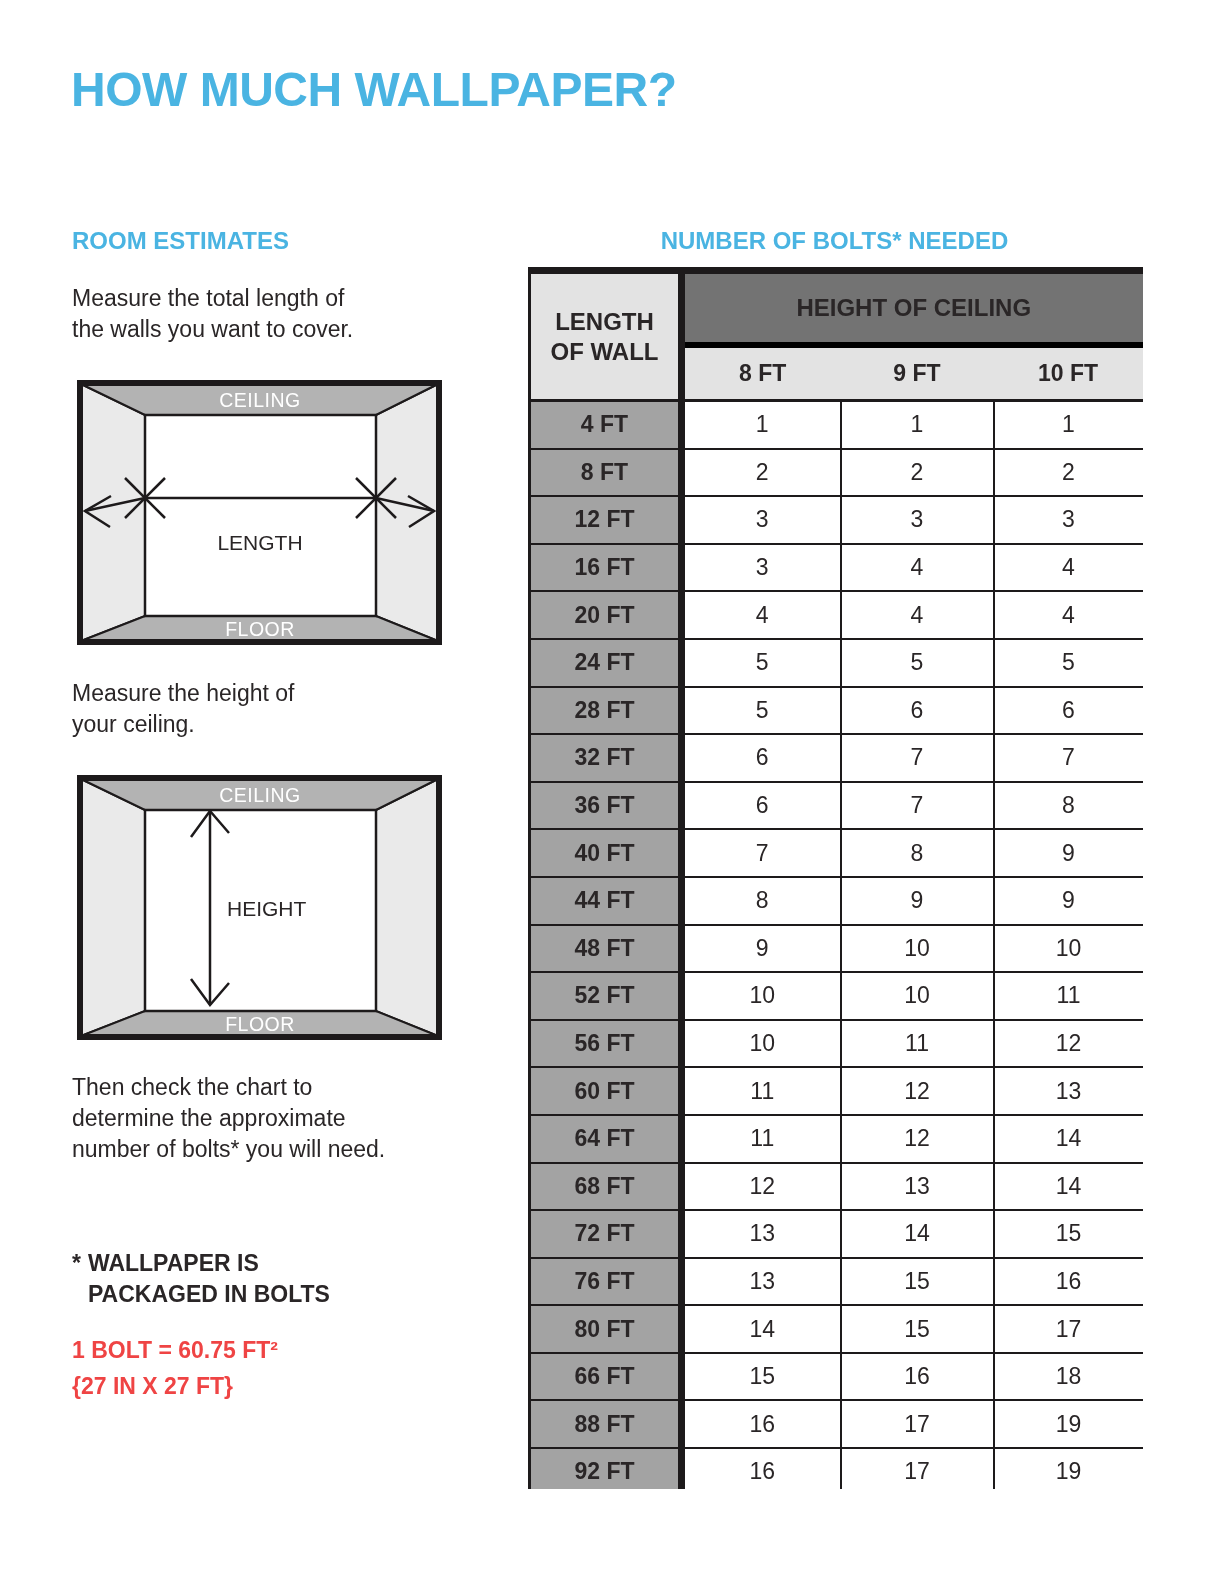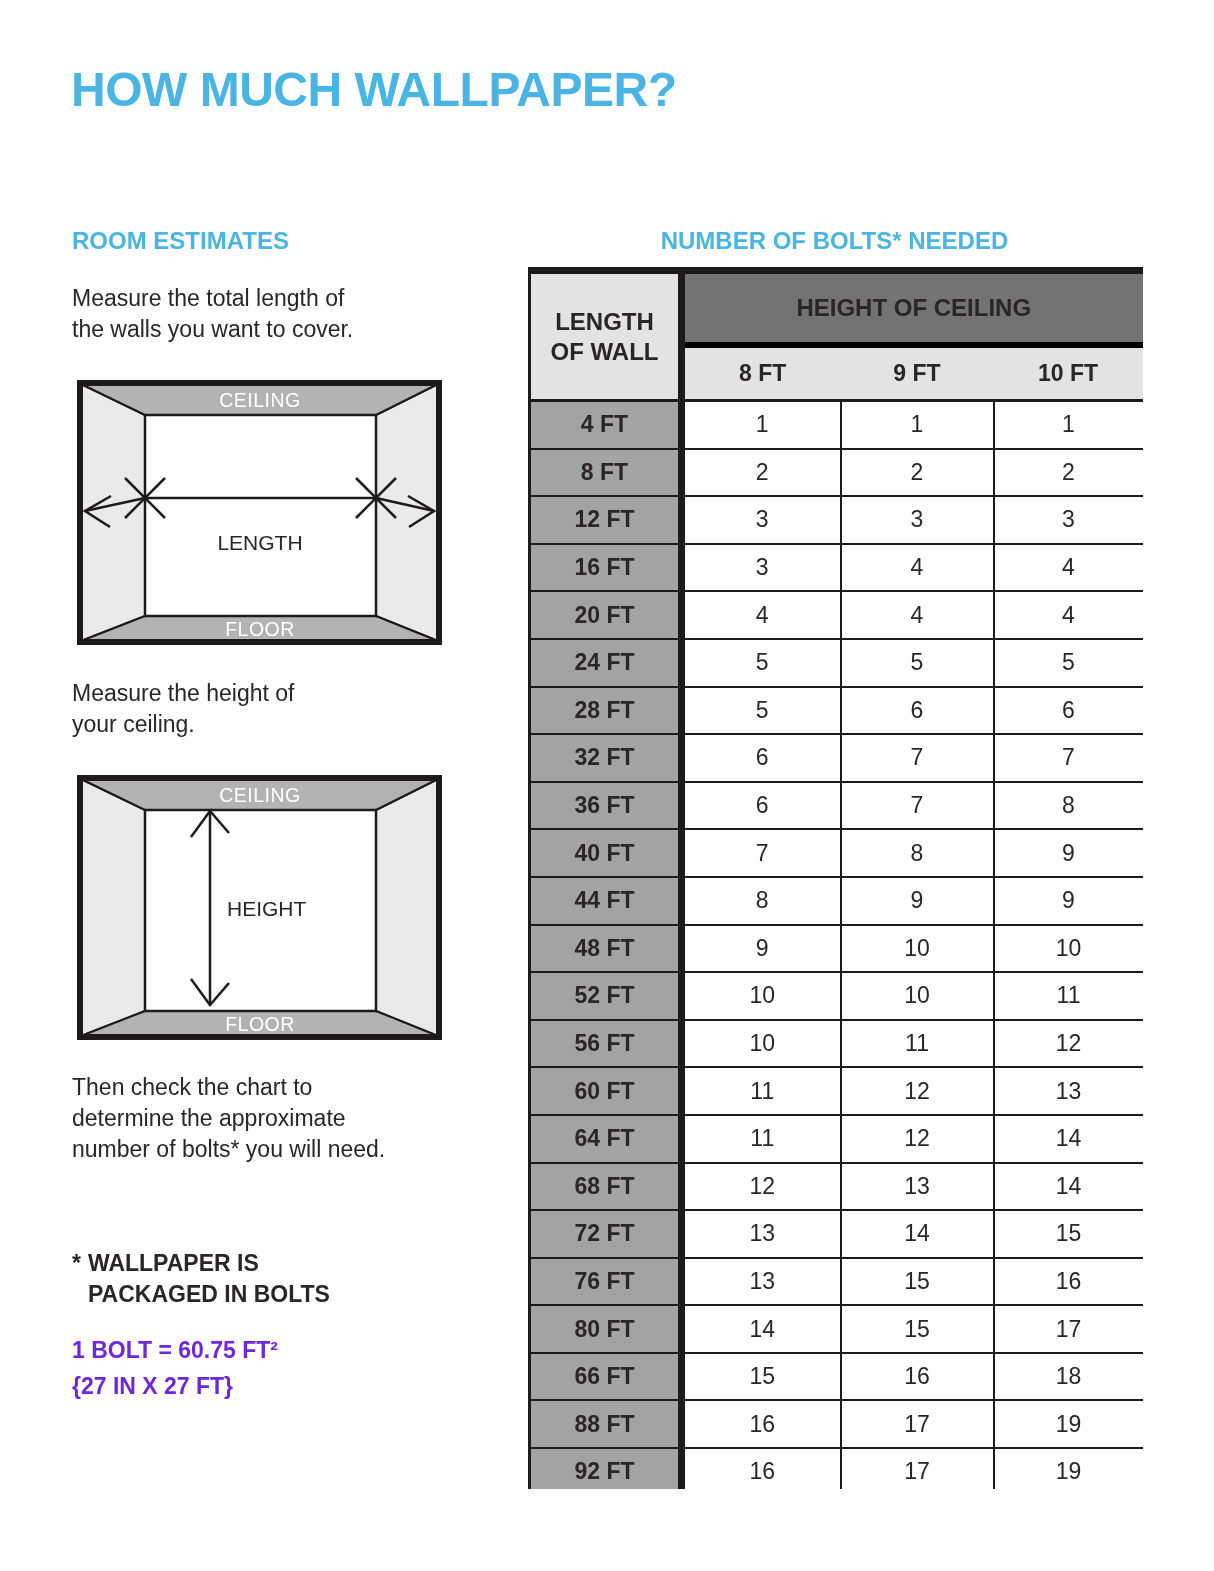--- a/index.html
+++ b/index.html
@@ -32,21 +32,21 @@
   .band-label { font-size:19.5px; fill:#ffffff; letter-spacing:0.5px; }
 
   .footnote {
     position:absolute; left:72px; top:1248px;
     font-size:23px; font-weight:bold; line-height:31px;
     display:flex; gap:7px; color:#2a2627;
   }
   .footnote .fn-text { white-space:pre-line; }
   .bolt-eq {
     position:absolute; left:72px; top:1332px;
-    font-size:23px; font-weight:bold; line-height:36px; color:#6d28d9;
+    font-size:23px; font-weight:bold; line-height:36px; color:#ef4444;
   }
 
   .table-title {
     position:absolute; left:528px; top:227px; width:613px; margin:0;
     text-align:center; font-size:24px; font-weight:bold; color:#4ab4e2; white-space:nowrap;
   }
   table.bolts {
     position:absolute; left:528px; top:267px; width:613px;
     table-layout:fixed; border-collapse:collapse;
     border-top:7px solid #1d1a1b; border-left:3px solid #1d1a1b; border-bottom:5px solid #1d1a1b;

